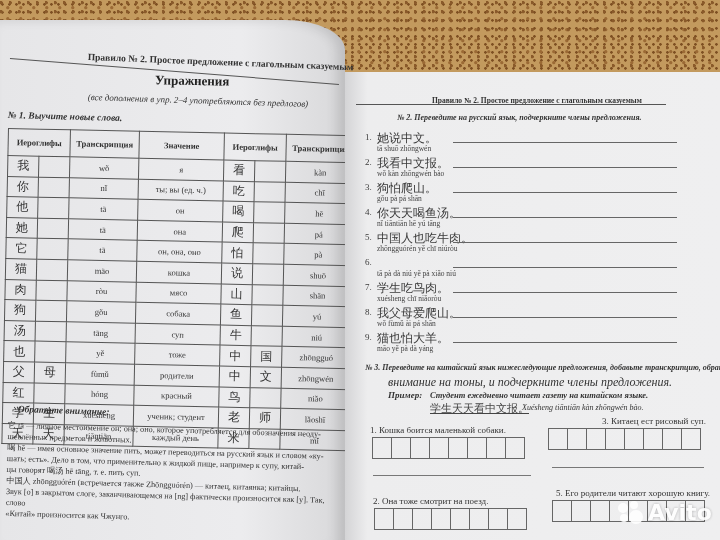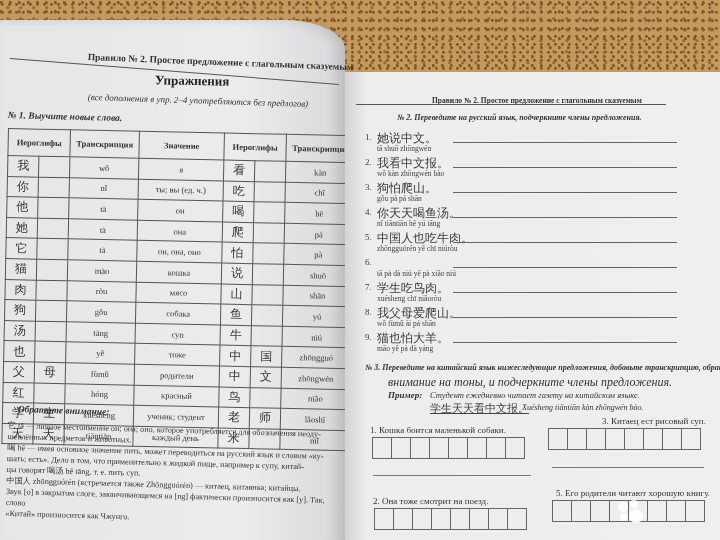--- a/index.html
+++ b/index.html
@@ -276,21 +276,21 @@
       <span class="num">9.</span>
       <span class="hz-line">猫也怕大羊。</span>
       <span class="pin">māo yě pà dà yáng</span>
       <span class="blank"></span>
     </div>
   </div>
 
 <div class="ex-title" style="left:365px;top:363px;font-size:8px;">№ 3.  Переведите на китайский язык нижеследующие предложения, добавьте транскрипцию, обращая</div>
 <div class="ex-title" style="left:388px;top:375px;font-size:12px;font-weight:normal;">внимание на тоны, и подчеркните члены предложения.</div>
 <div class="ex-title" style="left:388px;top:390px;font-size:9px;">Пример:</div>
-<div class="ex-title" style="left:430px;top:390px;font-size:8.5px;font-weight:normal;">Студент ежедневно читает газету на китайском языке.</div>
+<div class="ex-title" style="left:430px;top:390px;font-size:8.5px;font-weight:bold;">Студент ежедневно читает газету на китайском языке.</div>
 <div style="position:absolute;left:430px;top:401px;font-size:11px;text-decoration:underline;color:#444;">学生天天看中文报。</div>
 <div class="ex-title" style="left:522px;top:403px;font-size:8px;font-weight:normal;">Xuésheng tiāntiān kàn zhōngwén bào.</div>
 
 <div class="task-label" style="left:370px;top:425px;">1. Кошка боится маленькой собаки.</div>
 <div class="boxes" style="left:373px;top:437px;">
     <span></span>
     <span></span>
     <span></span>
     <span></span>
     <span></span>
@@ -337,13 +337,14 @@
     <span></span>
   </div>
 
 <div class="avito">
   <div class="dots">
     <i style="left:0;top:2px;width:10px;height:10px;"></i>
     <i style="left:12px;top:0;width:8px;height:8px;"></i>
     <i style="left:2px;top:13px;width:8px;height:8px;"></i>
     <i style="left:11px;top:9px;width:14px;height:14px;"></i>
   </div>
+  <span>Avito</span>
 </div>
 
 </body></html>

